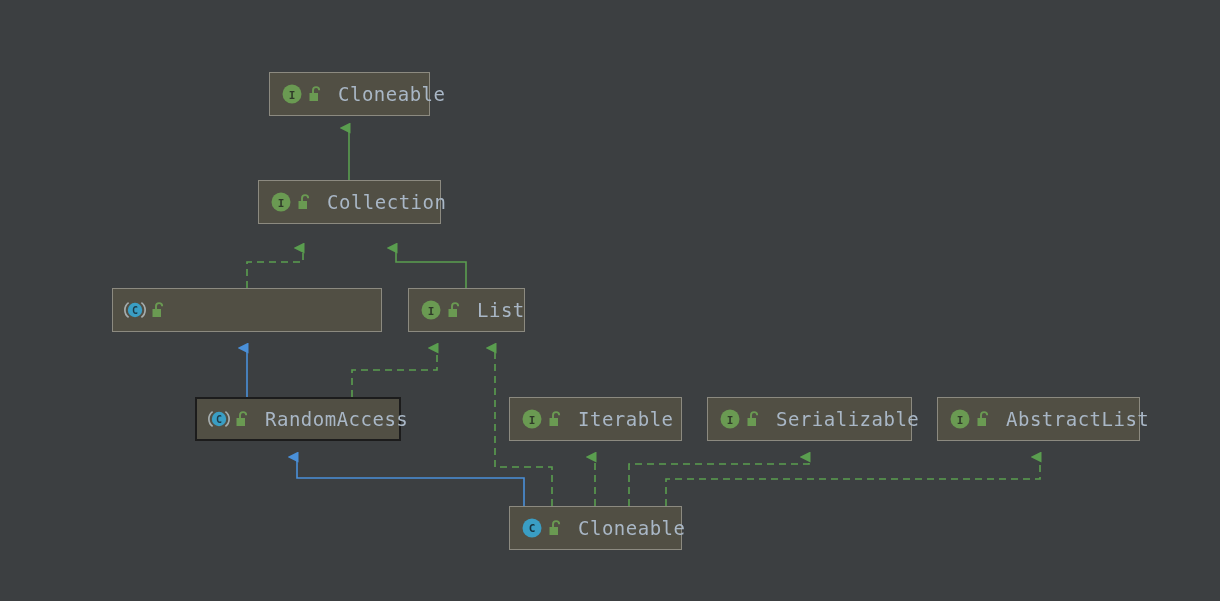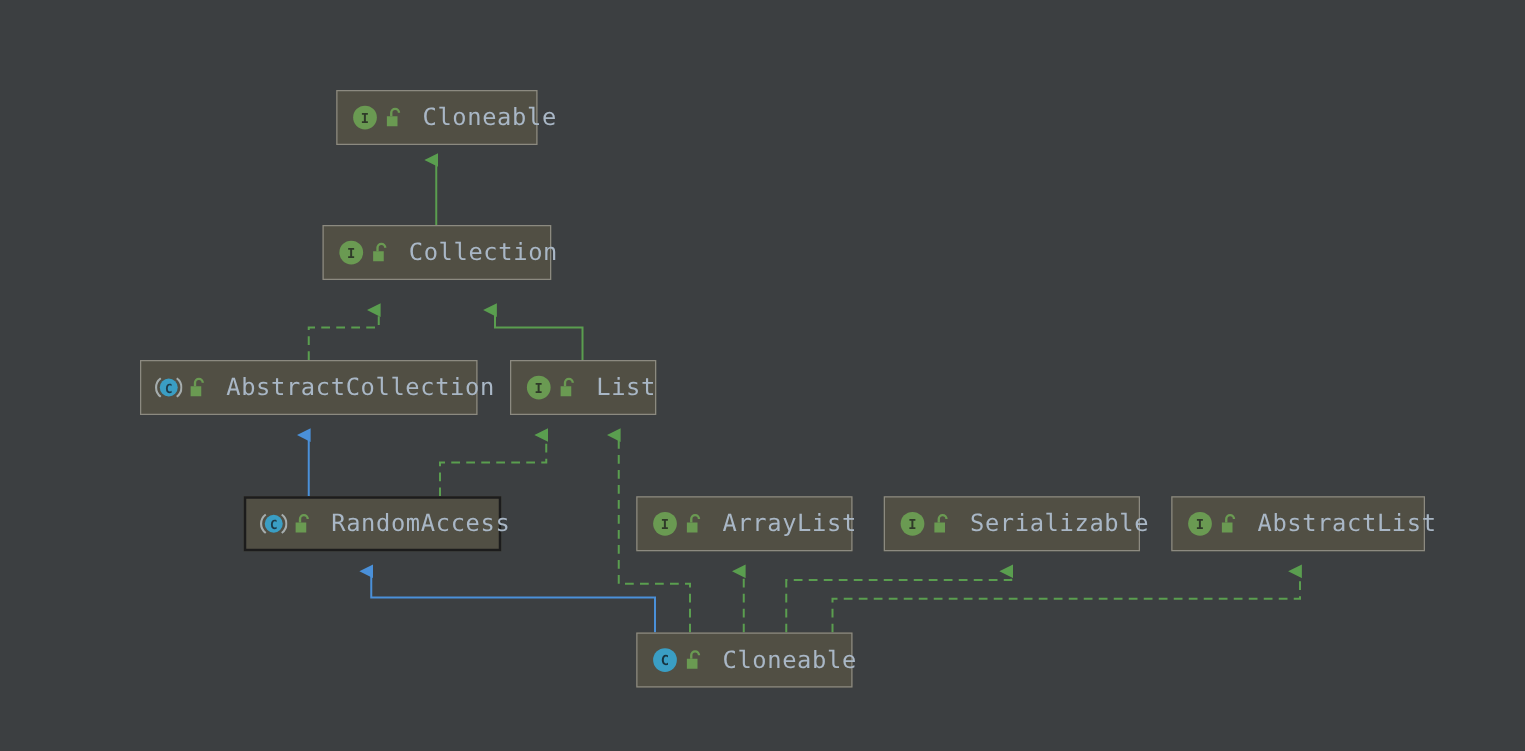--- a/index.html
+++ b/index.html
@@ -155,21 +155,20 @@
               <text x="11" y="15" text-anchor="middle" font-family="DejaVu Sans Mono, monospace" font-size="10" font-weight="bold" fill="#1d3b49">C</text>
             </svg>
         </span>
         <span class="icon-lock">
           <svg width="17" height="18" viewBox="0 0 17 18">
               <path d="M6 8 V5.2 A3.1 3.1 0 0 1 12.2 5.2" fill="none" stroke="#6a9a52" stroke-width="1.9"></path>
               <rect x="2.5" y="8" width="8.5" height="8" fill="#6a9a52"></rect>
             </svg>
         </span>
       </span>
-      <span class="node-label">AbstractCollection</span>
     </div>
 
     <div class="uml-node" style="left:408px; top:288px; width:117px;">
       <span class="node-icons">
         <span class="icon-type">
           <svg width="22" height="22" viewBox="0 0 22 22">
               <circle cx="11" cy="11" r="9.5" fill="#6a9a52"></circle>
               <text x="11" y="15.5" text-anchor="middle" font-family="DejaVu Sans Mono, monospace" font-size="11" font-weight="bold" fill="#2f3a29">I</text>
             </svg>
         </span>
@@ -211,21 +210,21 @@
               <text x="11" y="15.5" text-anchor="middle" font-family="DejaVu Sans Mono, monospace" font-size="11" font-weight="bold" fill="#2f3a29">I</text>
             </svg>
         </span>
         <span class="icon-lock">
           <svg width="17" height="18" viewBox="0 0 17 18">
               <path d="M6 8 V5.2 A3.1 3.1 0 0 1 12.2 5.2" fill="none" stroke="#6a9a52" stroke-width="1.9"></path>
               <rect x="2.5" y="8" width="8.5" height="8" fill="#6a9a52"></rect>
             </svg>
         </span>
       </span>
-      <span class="node-label">ArrayList</span>
+      <span class="node-label">Iterable</span>
     </div>
 
     <div class="uml-node" style="left:707px; top:397px; width:205px;">
       <span class="node-icons">
         <span class="icon-type">
           <svg width="22" height="22" viewBox="0 0 22 22">
               <circle cx="11" cy="11" r="9.5" fill="#6a9a52"></circle>
               <text x="11" y="15.5" text-anchor="middle" font-family="DejaVu Sans Mono, monospace" font-size="11" font-weight="bold" fill="#2f3a29">I</text>
             </svg>
         </span>

